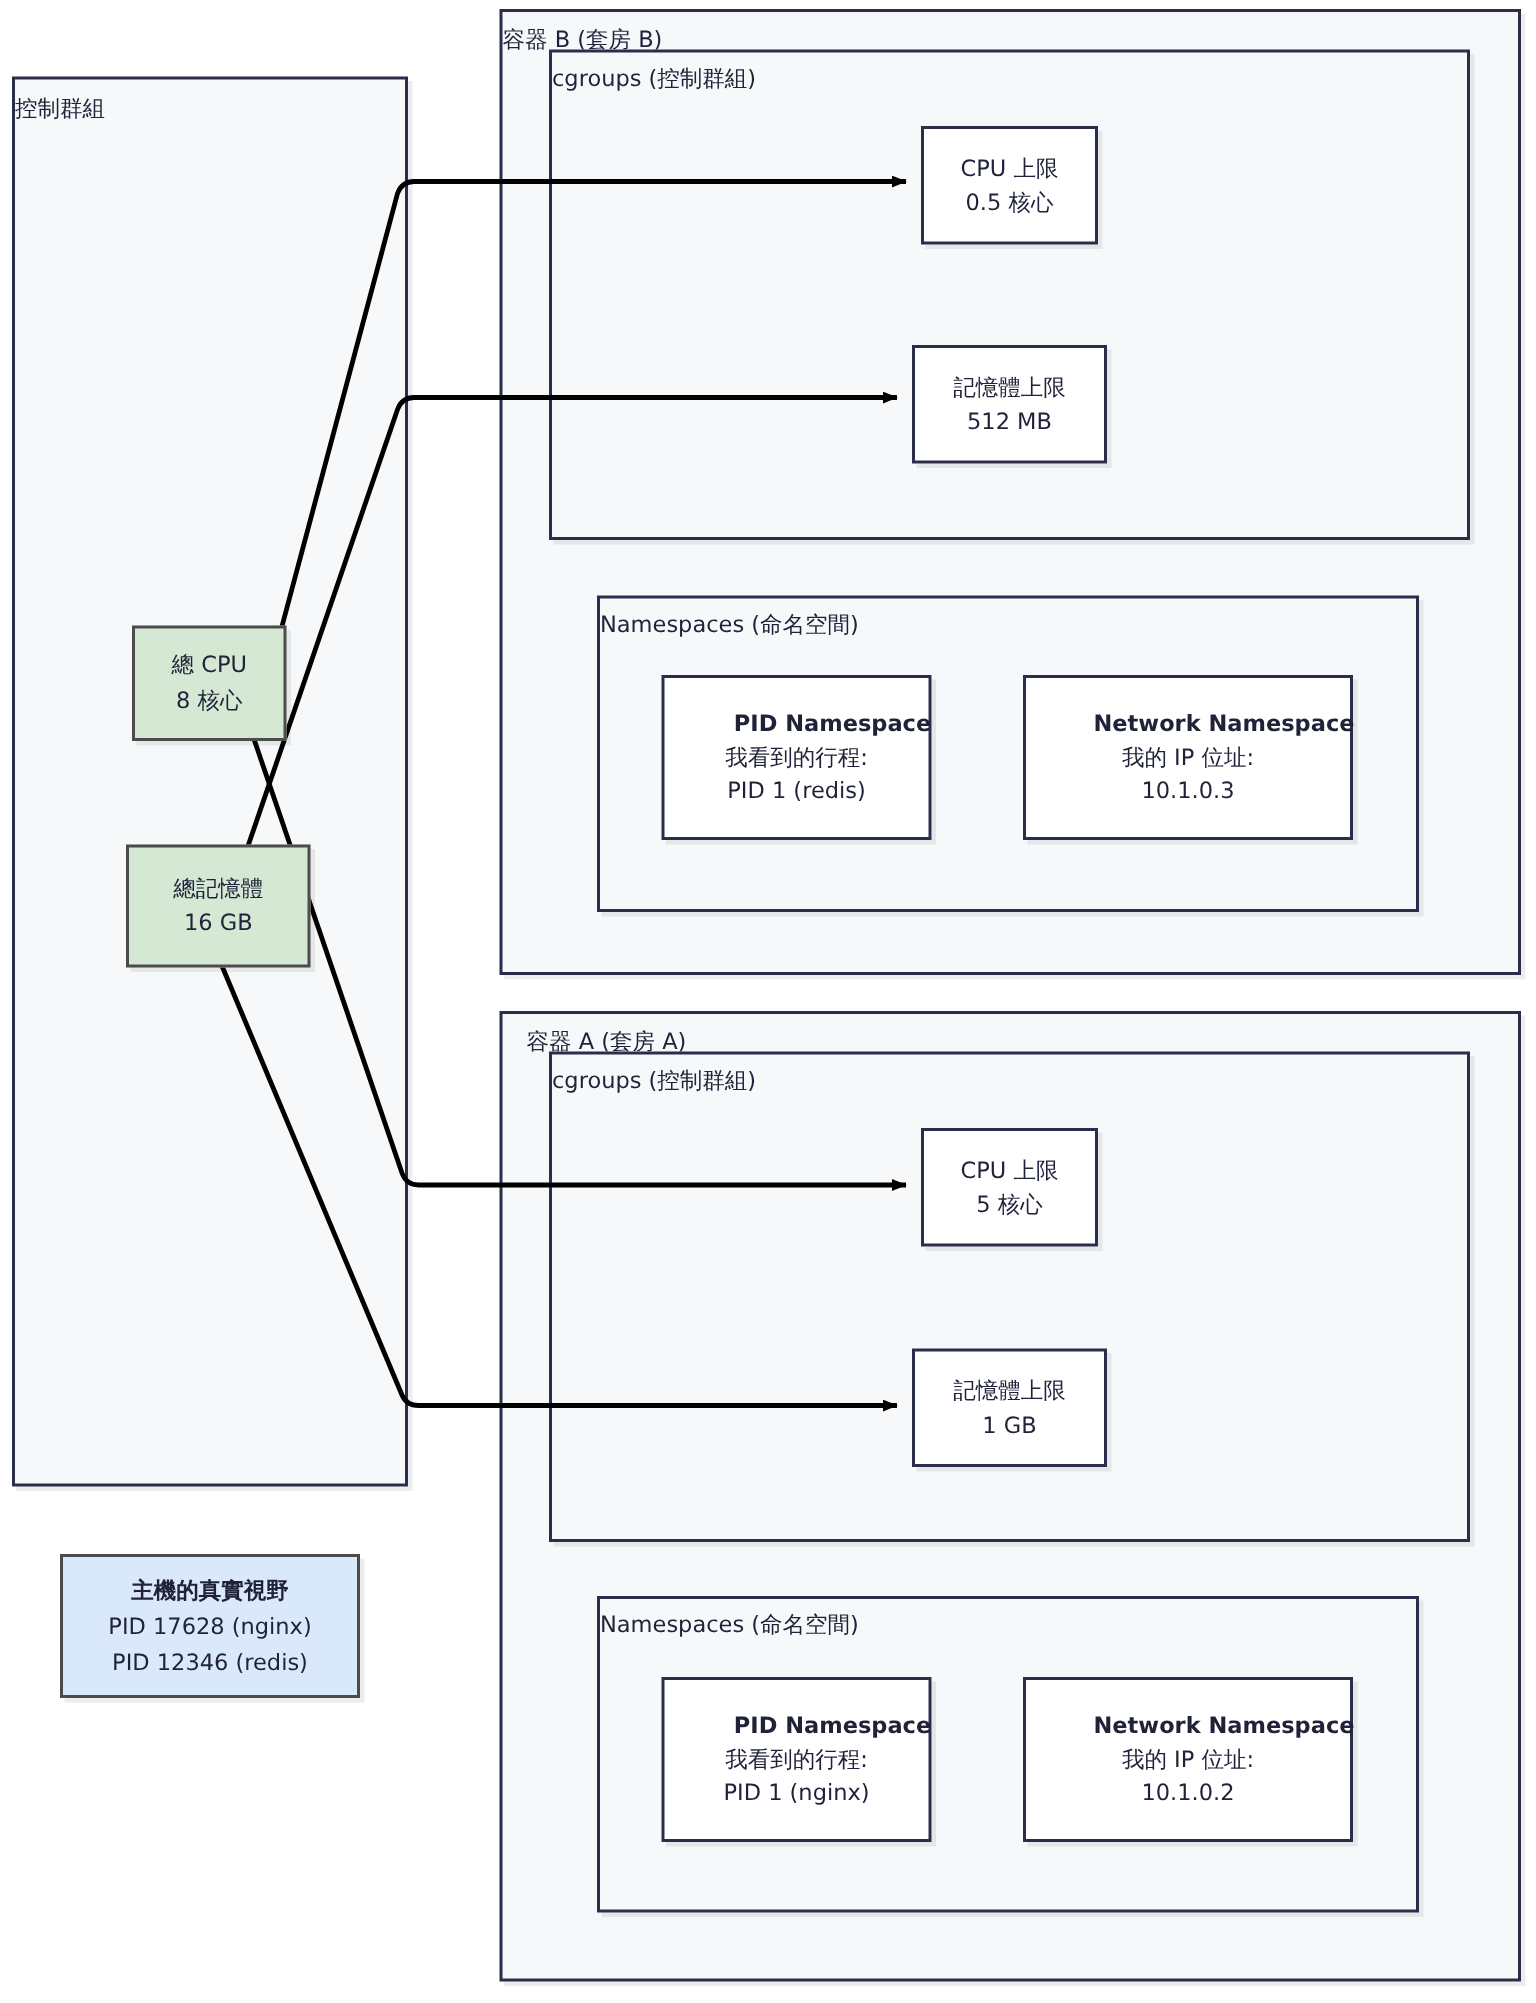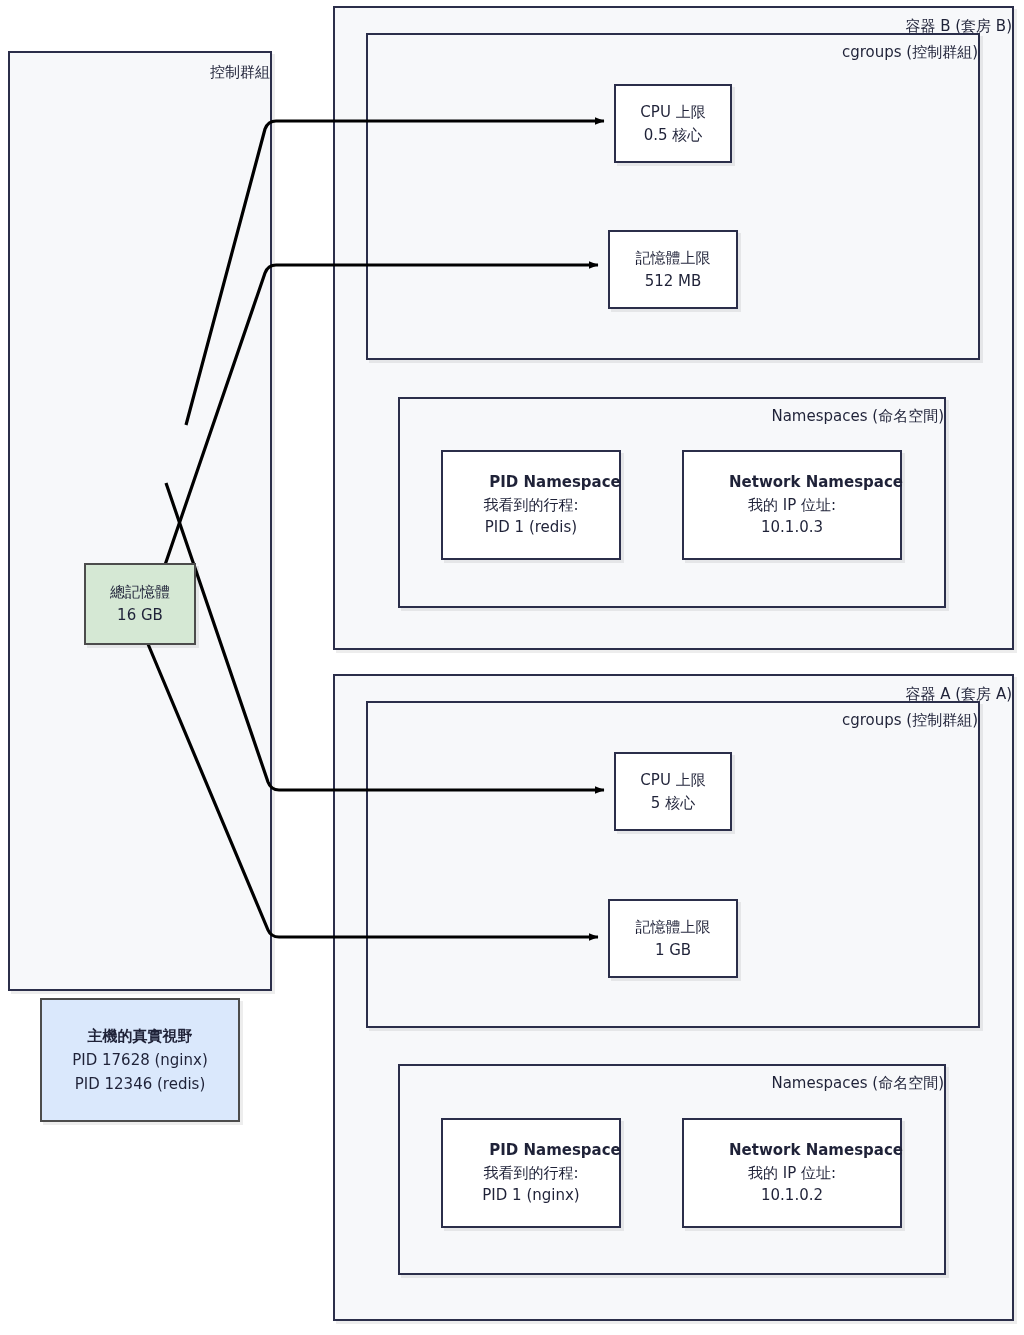--- a/index.html
+++ b/index.html
@@ -22,21 +22,21 @@
     position: absolute;
     box-sizing: border-box;
     border: 2px solid #2b2e4a;
     background: #f7f8fa;
     box-shadow: 3px 3px 0 rgba(0,0,0,0.07);
   }
   .box-title {
     position: absolute;
     left: 0;
     right: 0;
-    text-align: right;
+    text-align: left;
     font-size: 15px;
     line-height: 1.25;
     color: #1f2238;
   }
   .leaf {
     position: absolute;
     box-sizing: border-box;
     border: 2px solid #2b2e4a;
     background: #ffffff;
     box-shadow: 3px 3px 0 rgba(0,0,0,0.07);
@@ -181,25 +181,29 @@
       <path d="M 186,425 L 265,129 Q 268,121 276,121 L 604,121" marker-end="url(#arrow)"></path>
 
       <path d="M 165,565 L 265,273 Q 268,265 276,265 L 598,265" marker-end="url(#arrow)"></path>
 
       <path d="M 166,483 L 268,782 Q 271,790 279,790 L 604,790" marker-end="url(#arrow)"></path>
 
       <path d="M 148,644 L 268,930 Q 271,937 279,937 L 598,937" marker-end="url(#arrow)"></path>
     </g>
   </svg>
 
-
-  <div class="res" style="left:84px; top:563px; width:112px; height:82px;">
+  <div class="res" style="left:88px; top:417px; width:103px; height:77px;">
+    <span class="ln">總 CPU</span>
+    <span class="ln">8 核心</span>
+  </div>
+
+  <div class="res" style="left:84px; top:563px; width:123px; height:82px;">
     <span class="ln">總記憶體</span>
     <span class="ln">16 GB</span>
   </div>
 
-  <div class="legend" style="left:40px; top:998px; width:200px; height:124px;align-items:center;">
+  <div class="legend" style="left:40px; top:1036px; width:200px; height:96px;align-items:center;">
     <span class="ln strong">主機的真實視野</span>
     <span class="ln">PID 17628 (nginx)</span>
     <span class="ln">PID 12346 (redis)</span>
   </div>
 
 </div>
 
 </body></html>

